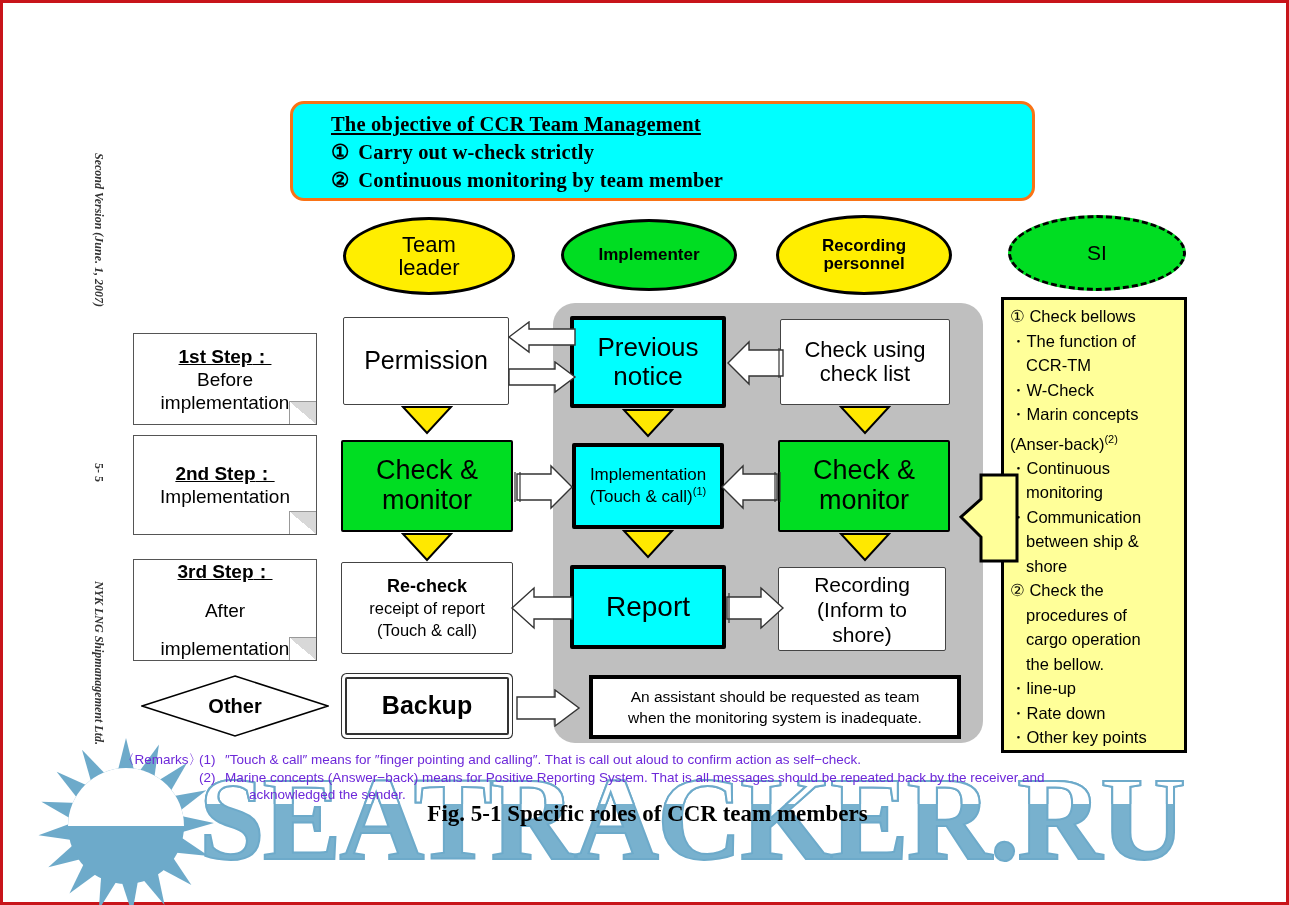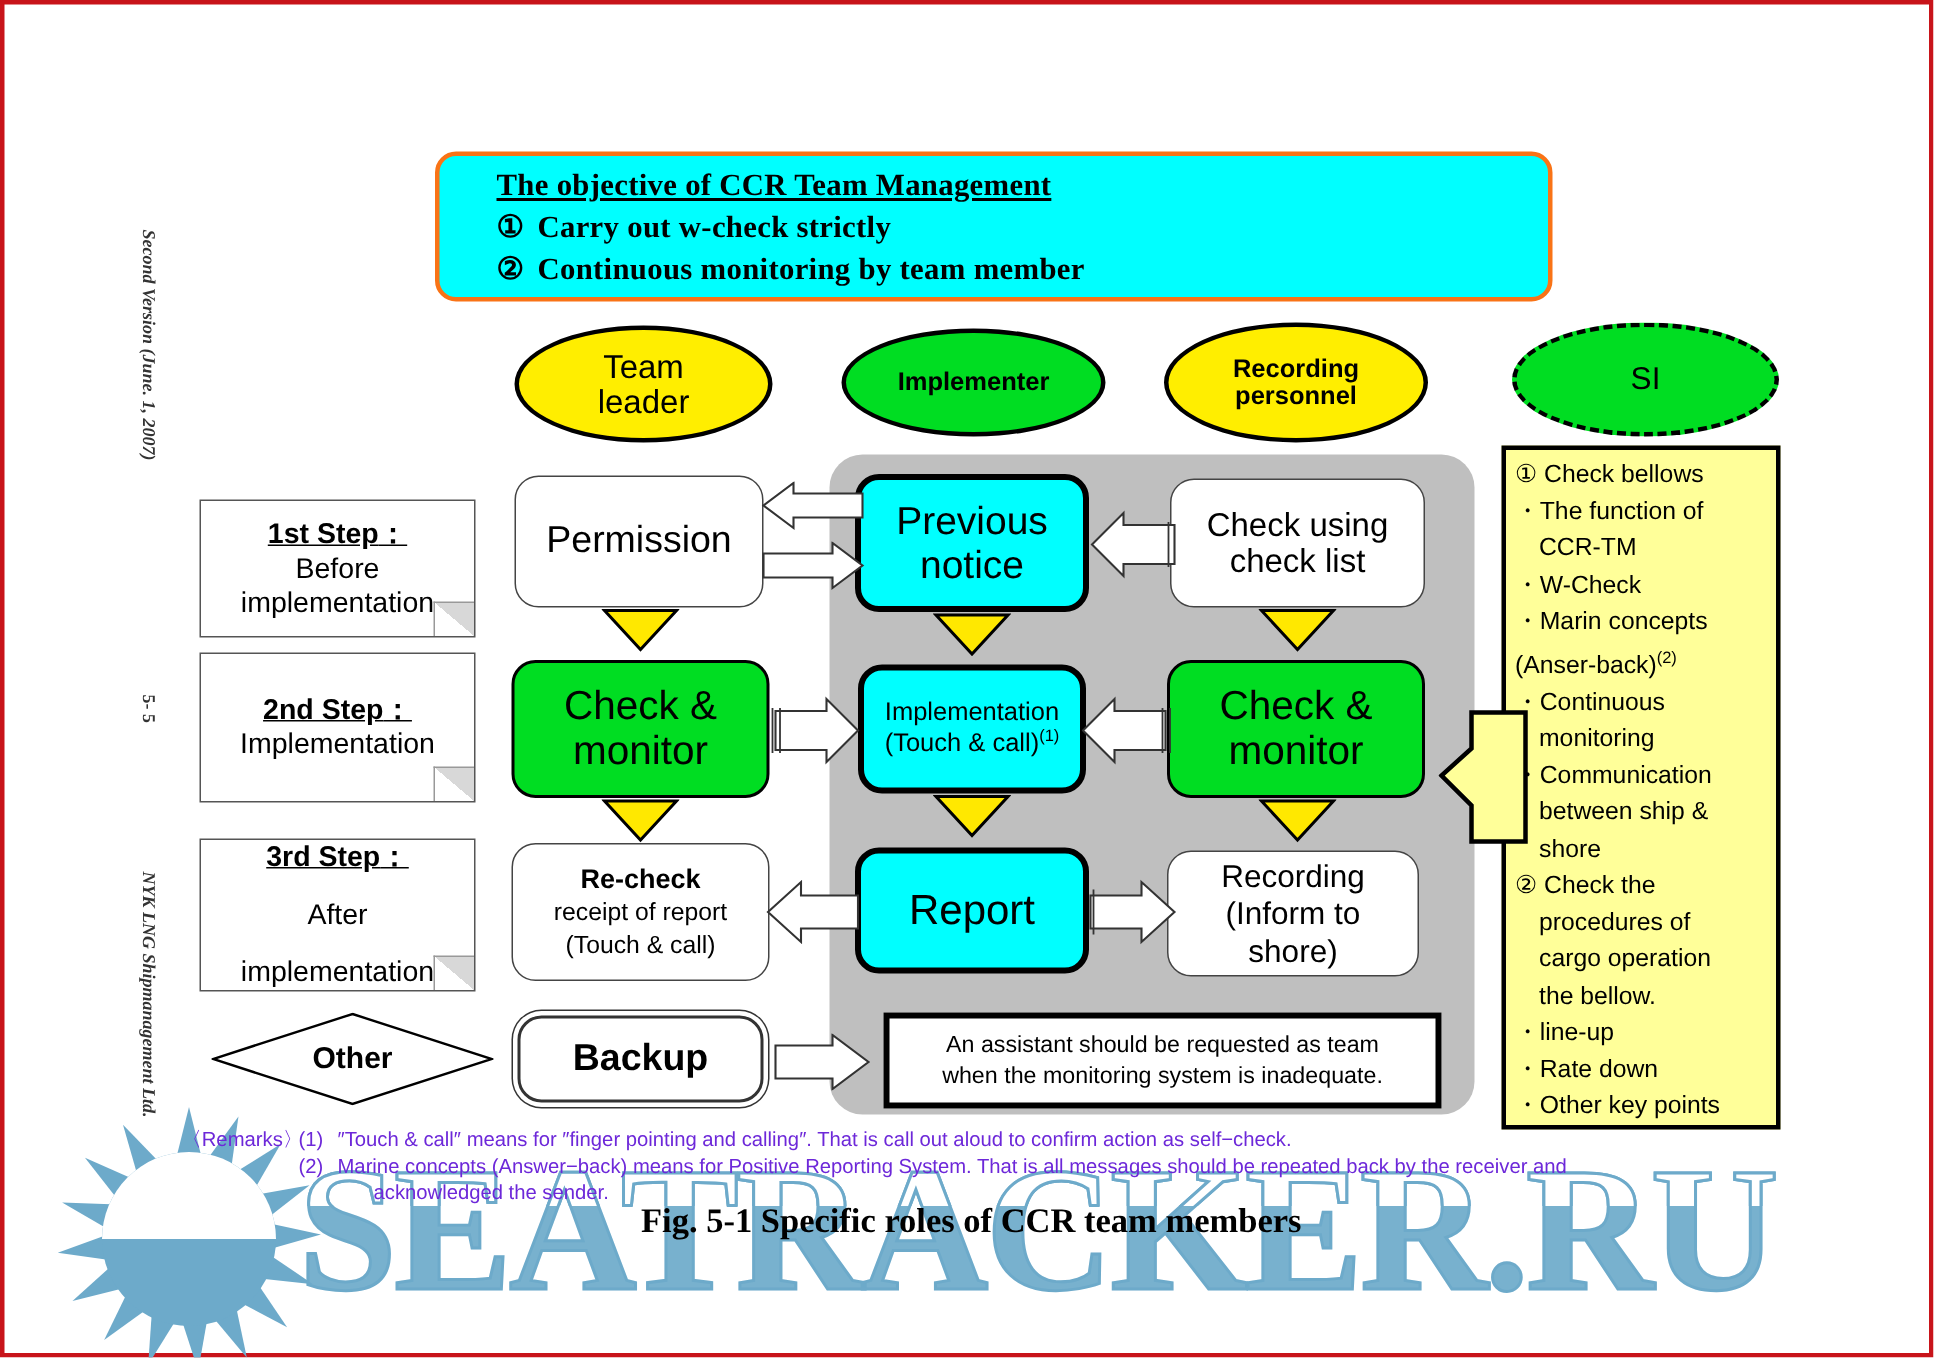--- a/index.html
+++ b/index.html
@@ -67,21 +67,21 @@
   .stepbox .hd .colon{text-decoration:none;font-weight:bold;}
   .dogear{
     position:absolute;right:0px;bottom:0px;width:26px;height:22px;
     background:linear-gradient(to bottom left,#d8d8d8 0 50%,transparent 50% 100%);
     border-left:1px solid #999;border-top:1px solid #999;
   }
 
   
   .fbox{
     display:flex;flex-direction:column;align-items:center;justify-content:center;
-    text-align:center;color:#000;border-radius:16px;line-height:1.1;
+    text-align:center;color:#000;border-radius:2px;line-height:1.1;
   }
   .fbox.plain{background:#fff;border:1px solid #444;}
   .fbox.cyan{background:#00ffff;border:4px solid #000;}
   .fbox.green{background:#00dd22;border:2px solid #000;}
   .fbox.dbl{background:#fff;border:2px solid #333;box-shadow:0 0 0 3px #fff,0 0 0 4px #333;}
 
   .note-black{
     background:#fff;border:4px solid #000;
     display:flex;flex-direction:column;align-items:center;justify-content:center;
     text-align:center;font-size:15.5px;line-height:21px;color:#000;

